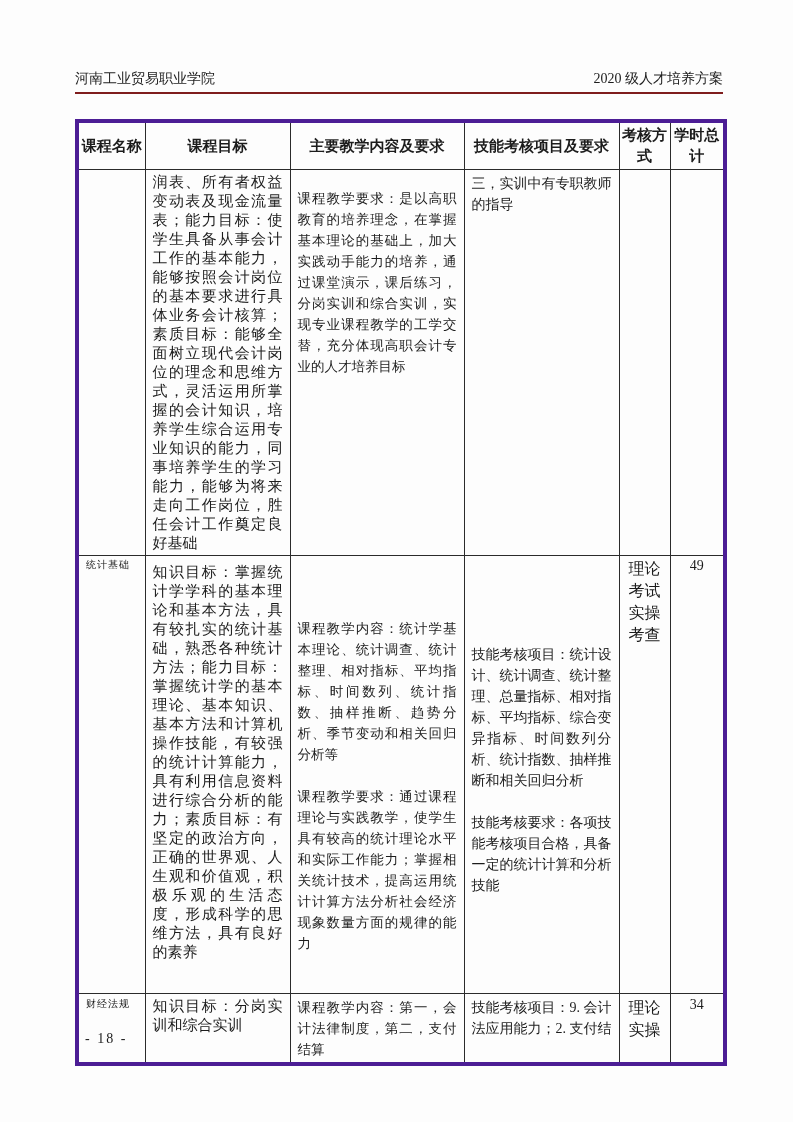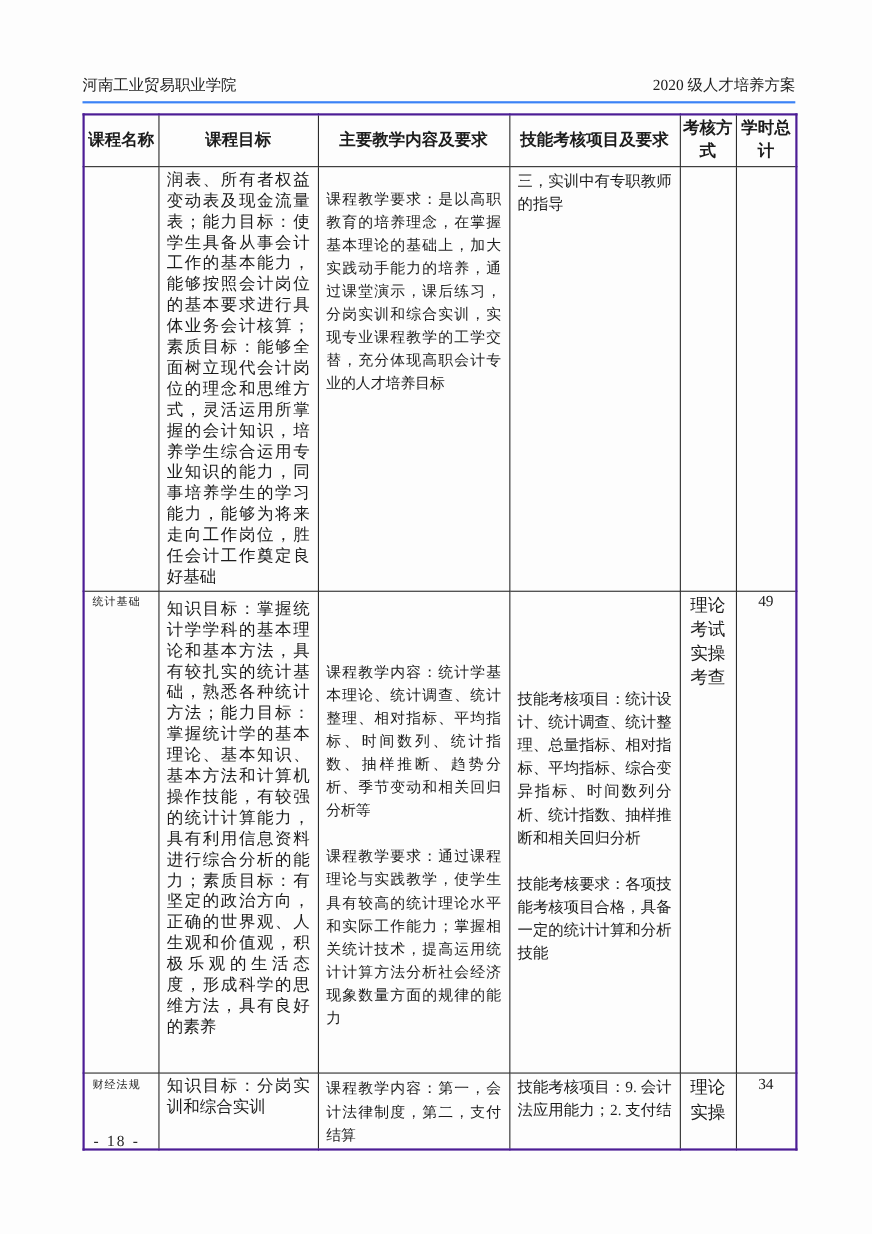--- a/index.html
+++ b/index.html
@@ -9,27 +9,27 @@
     color:#1c1c1c;
   }
   .page{
     position:relative;width:793px;height:1122px;background:#fdfdfd;overflow:hidden;
   }
   
   .page-header{
     position:absolute;left:75px;top:70px;width:648px;
     display:flex;justify-content:space-between;align-items:flex-end;
     font-size:14px;line-height:18px;
-    border-bottom:2px solid #3b82f6;padding-bottom:4px;
+    border-bottom:2px solid #7f1d1d;padding-bottom:4px;
   }
   
   table.doc-table{
-    position:absolute;left:75px;top:103px;width:648px;
+    position:absolute;left:75px;top:119px;width:648px;
     border-collapse:collapse;table-layout:fixed;
-    border:2px solid #4c1d95;
+    border:4px solid #4c1d95;
   }
   .doc-table th,.doc-table td{
     border:1px solid #2b2b2b;
     padding:2px 7px;
     vertical-align:top;
     overflow:hidden;
     word-break:break-all;
   }
   .doc-table th{
     font-size:15px;font-weight:bold;text-align:center;vertical-align:middle;

